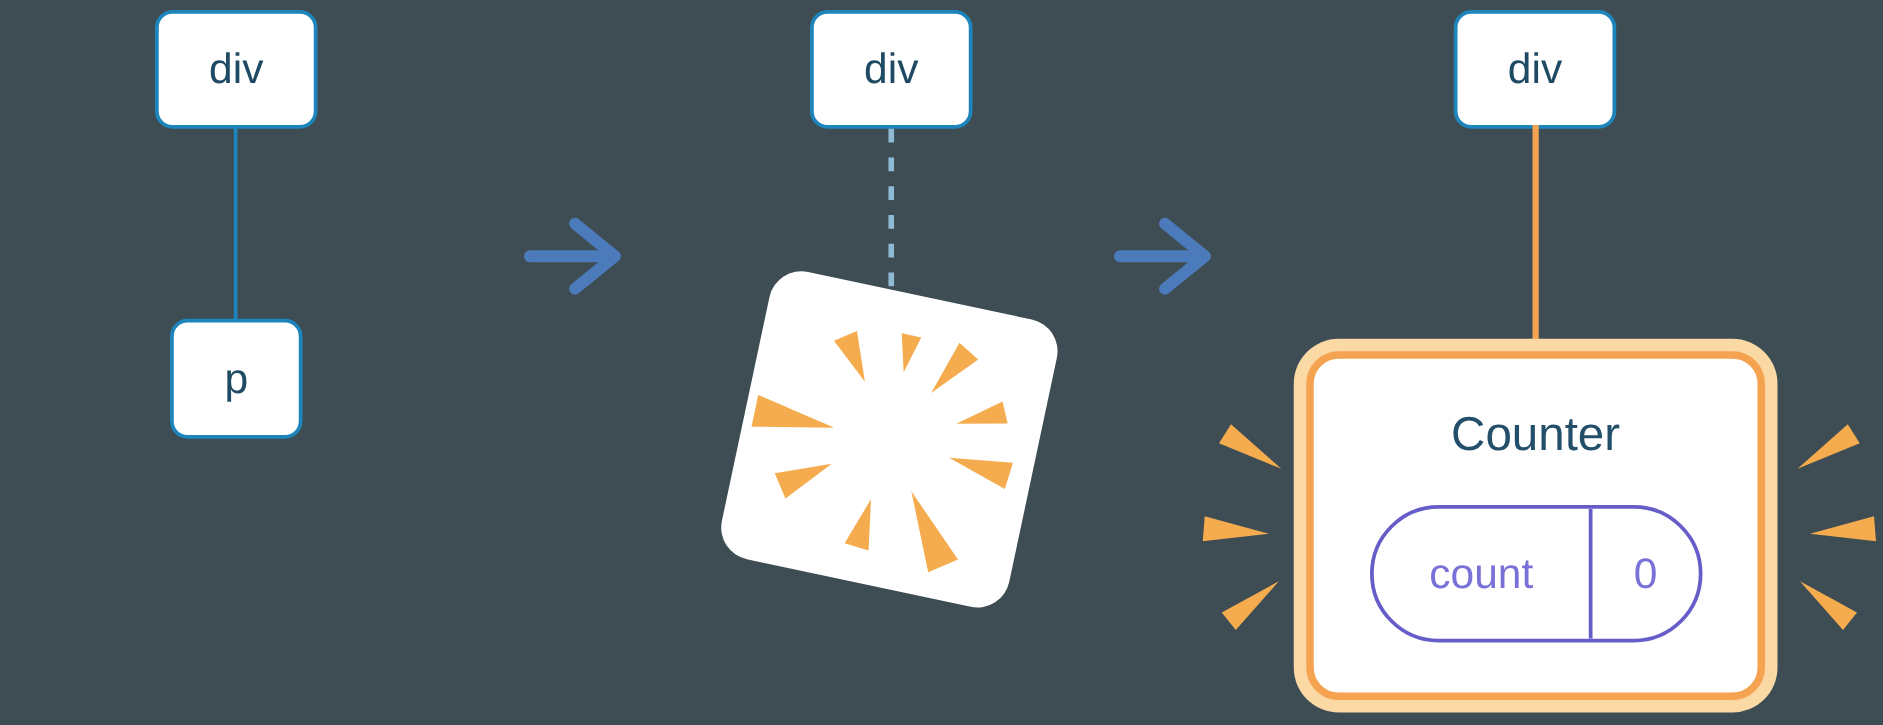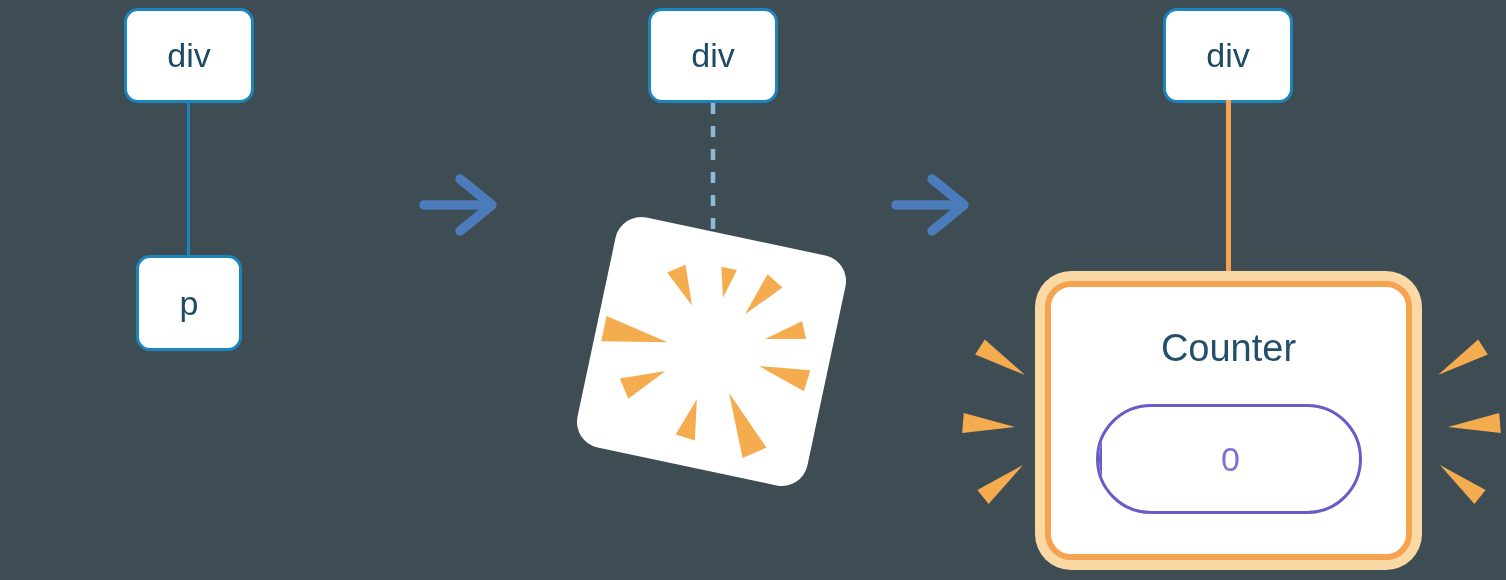--- a/index.html
+++ b/index.html
@@ -113,20 +113,21 @@
     <g fill="#F5AC4E">
       <polygon points="70,40 29.8,4.4 20.2,19.6"></polygon>
       <polygon points="60,92 8.8,78 7.2,98"></polygon>
       <polygon points="68,130 22.4,155 33.6,169"></polygon>
     </g>
   </svg>
 
   <div class="counter-card">
     <div class="counter-title">Counter</div>
     <div class="state-pill">
+      <div class="state-key">count</div>
       <div class="state-divider"></div>
       <div class="state-value">0</div>
     </div>
   </div>
 
   <svg class="sparkle sparkle-right" viewBox="0 0 80 175">
     <g fill="#F5AC4E">
       <polygon points="10,40 50.2,4.4 59.8,19.6"></polygon>
       <polygon points="20,92 71.2,78 72.8,98"></polygon>
       <polygon points="12,130 57.6,155 46.4,169"></polygon>

